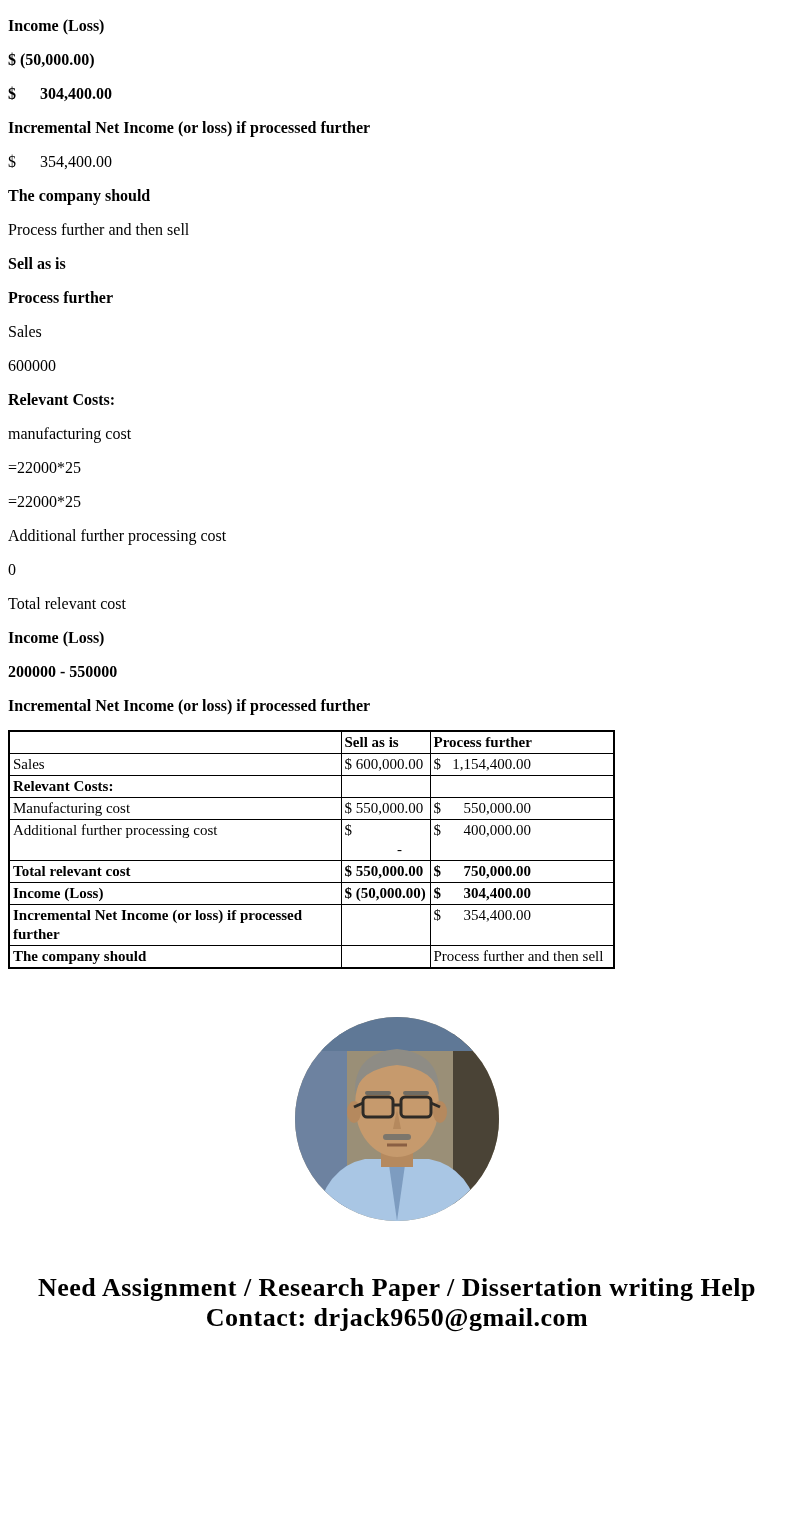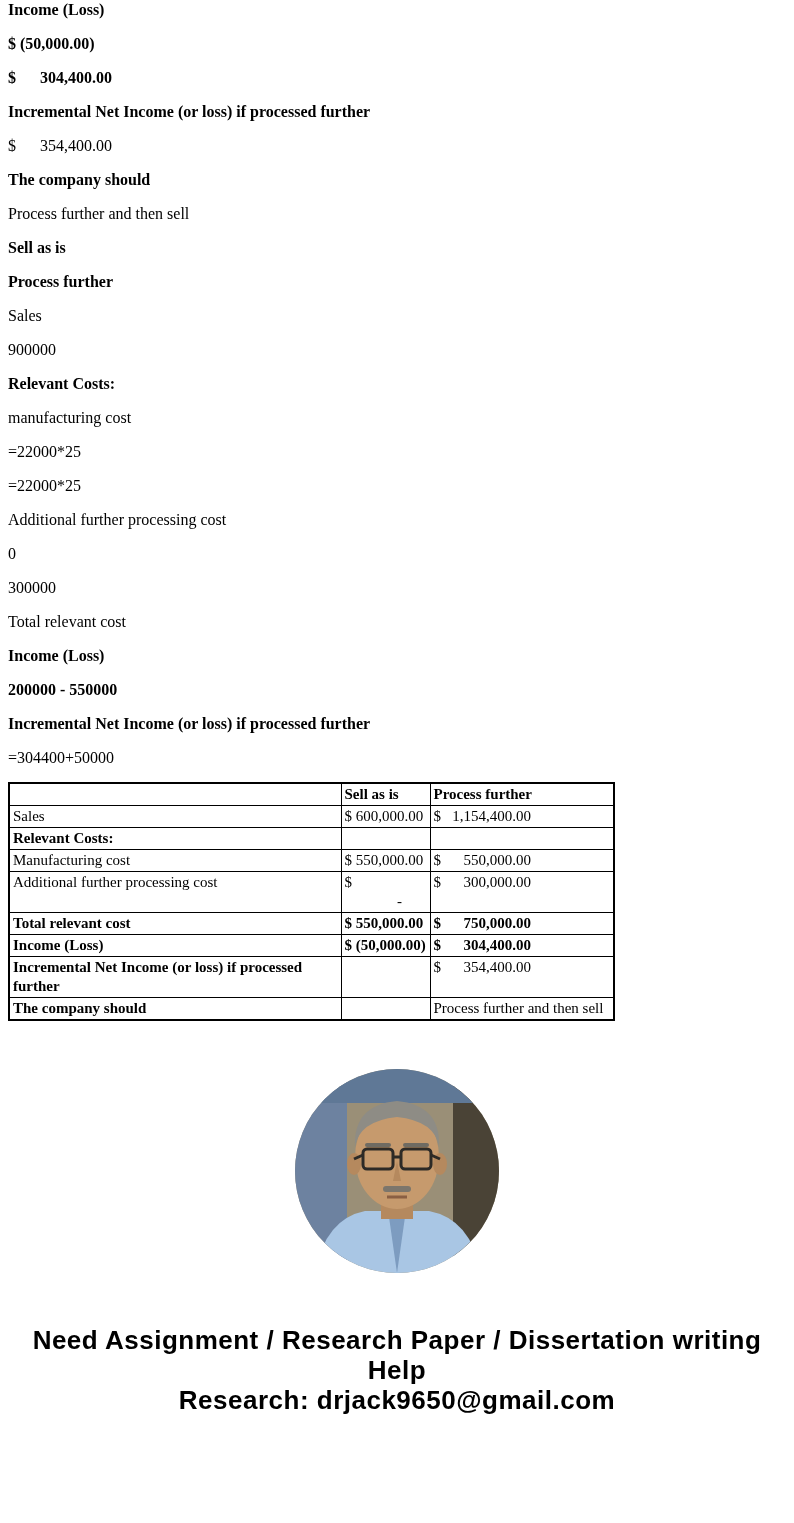--- a/index.html
+++ b/index.html
@@ -1,21 +1,21 @@
 <!DOCTYPE html>
 <html><head>
 <meta charset="utf-8">
 <style>
   html, body { margin: 0; padding: 0; background: #ffffff; }
   body {
     width: 794px;
     color: #000;
     font-family: "Liberation Serif", serif;
   }
-  .doc { padding: 0 8px; }
+  .doc { padding: 16px 8px; }
 
   
   .line {
     margin: 0 0 15px 0;
     font-size: 16px;
     line-height: 19px;
     white-space: pre-wrap;
   }
   .line.b { font-weight: bold; }
 
@@ -47,21 +47,21 @@
     overflow: hidden;
     background: #8f English87a;
   }
   .avatar-wrap svg { display: block; }
 
   
   .footer {
     margin: 52px auto 28px auto;
     width: 760px;
     text-align: center;
-    font-family: Liberation Sans, sans-serif;
+    font-family: Liberation Serif, serif;
     font-weight: bold;
     font-size: 26px;
     line-height: 30px;
     letter-spacing: 0.5px;
   }
 </style>
 </head>
 <body>
 
 <div class="doc">
@@ -69,33 +69,31 @@
   <p class="line b">Income (Loss)</p>
   <p class="line b">$ (50,000.00)</p>
   <p class="line b">$      304,400.00</p>
   <p class="line b">Incremental Net Income (or loss) if processed further</p>
   <p class="line">$      354,400.00</p>
   <p class="line b">The company should</p>
   <p class="line">Process further and then sell</p>
   <p class="line b">Sell as is</p>
   <p class="line b">Process further</p>
   <p class="line">Sales</p>
-  <p class="line">900000</p>
+  <p class="line">600000</p>
   <p class="line b">Relevant Costs:</p>
   <p class="line">manufacturing cost</p>
   <p class="line">=22000*25</p>
   <p class="line">=22000*25</p>
   <p class="line">Additional further processing cost</p>
   <p class="line">0</p>
-  <p class="line">300000</p>
   <p class="line">Total relevant cost</p>
   <p class="line b">Income (Loss)</p>
   <p class="line b">200000 - 550000</p>
   <p class="line b">Incremental Net Income (or loss) if processed further</p>
-  <p class="line">=304400+50000</p>
 
   <table class="cmp">
     <colgroup>
       <col style="width:332px">
       <col style="width:89px">
       <col style="width:184px">
     </colgroup>
     <tbody>
       <tr>
         <td></td>
@@ -114,21 +112,21 @@
       </tr>
       <tr>
         <td>Manufacturing cost</td>
         <td>$ 550,000.00</td>
         <td>$      550,000.00</td>
       </tr>
       <tr>
         <td>Additional further processing cost</td>
         <td>$
               -</td>
-        <td>$      300,000.00</td>
+        <td>$      400,000.00</td>
       </tr>
       <tr>
         <td class="b">Total relevant cost</td>
         <td class="b">$ 550,000.00</td>
         <td class="b">$      750,000.00</td>
       </tr>
       <tr>
         <td class="b">Income (Loss)</td>
         <td class="b">$ (50,000.00)</td>
         <td class="b">$      304,400.00</td>
@@ -177,16 +175,16 @@
 
       <path d="M 102 92 L 98 112 L 106 112 Z" fill="#b5895e"></path>
 
       <rect x="88" y="117" width="28" height="6" rx="3" fill="#7c766c"></rect>
       <line x1="92" y1="128" x2="112" y2="128" stroke="#8a5f43" stroke-width="3"></line>
     </svg>
   </div>
 
   <div class="footer">
     <div>Need Assignment / Research Paper / Dissertation writing Help</div>
-    <div>Research: drjack9650@gmail.com</div>
+    <div>Contact: drjack9650@gmail.com</div>
   </div>
 
 </div>
 
 </body></html>

